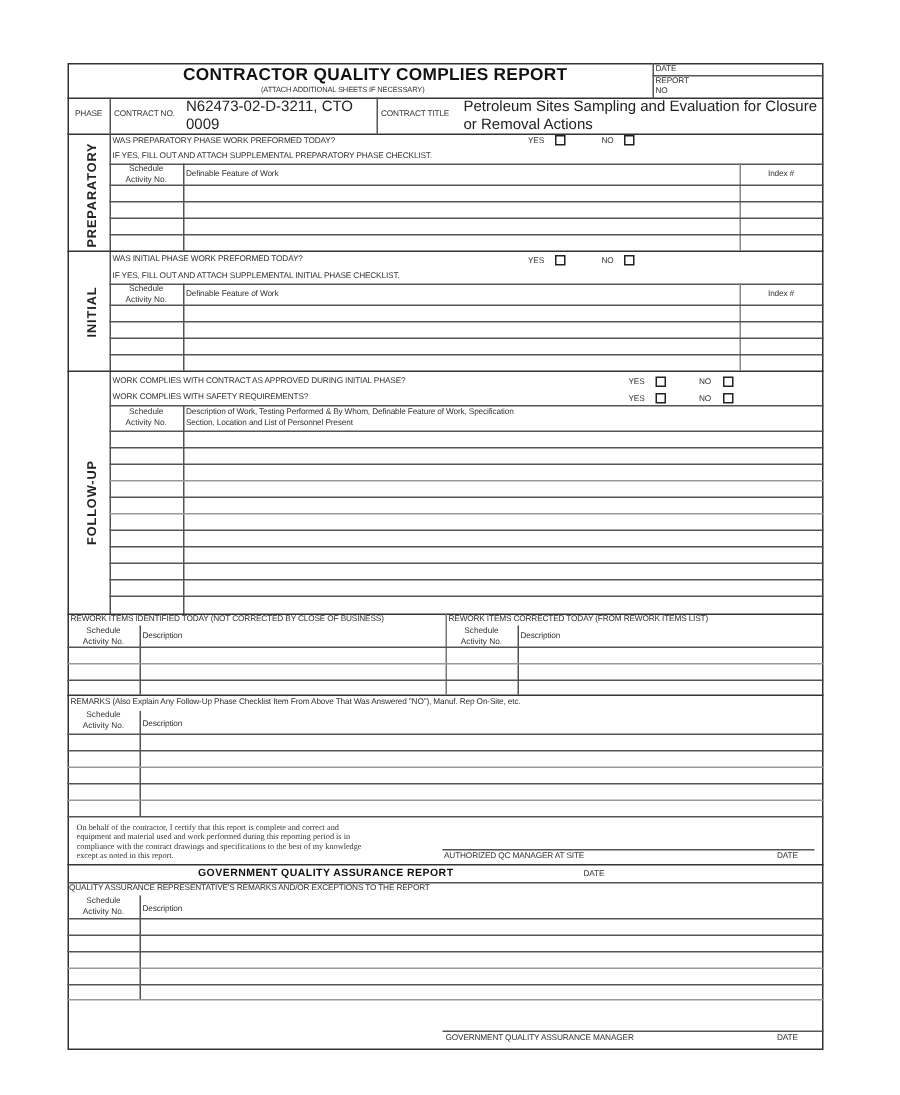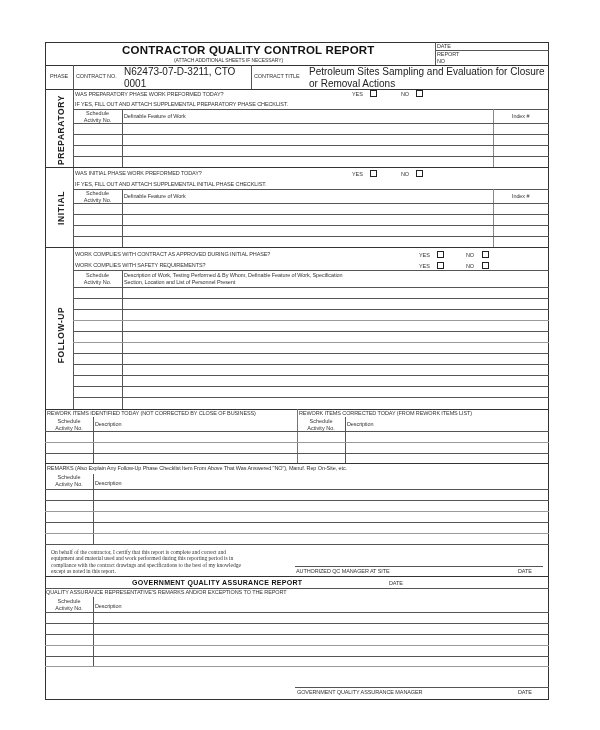--- a/index.html
+++ b/index.html
@@ -16,37 +16,37 @@
   .big{font-size:10px;line-height:12px;color:#222;}
   .cb{position:absolute;width:7px;height:7px;border:1px solid #222;box-sizing:border-box;background:#fff;}
   .vert{position:absolute;font-weight:bold;font-size:8.5px;letter-spacing:0.6px;white-space:nowrap;transform:rotate(-90deg);transform-origin:center center;color:#222;}
   .serif{font-family:"Liberation Serif",serif;font-size:5.5px;line-height:6.3px;color:#333;}
 </style>
 </head>
 <body>
 
 <div class="frame"></div>
 
-<div class="abs title" style="left:122px;top:44px;">CONTRACTOR QUALITY CONTROL REPORT</div>
+<div class="abs title" style="left:122px;top:44px;">CONTRACTOR QUALITY COMPLIES REPORT</div>
 <div class="abs tiny" style="left:174px;top:57px;font-size:5px;">(ATTACH ADDITIONAL SHEETS IF NECESSARY)</div>
 
 <div class="vl" style="left:435px;top:42px;height:23px;"></div>
 <div class="hl" style="left:435px;top:50px;width:114px;"></div>
 <div class="abs tiny" style="left:437px;top:43px;">DATE</div>
 <div class="abs" style="left:460px;top:43px;width:86px;height:7px;"></div>
 <div class="abs tiny" style="left:437px;top:51px;">REPORT</div>
 <div class="abs tiny" style="left:437px;top:58px;">NO</div>
 <div class="abs" style="left:460px;top:51px;width:86px;height:13px;"></div>
 
 <div class="hl thick" style="left:45px;top:65px;width:504px;"></div>
 
 <div class="abs tiny" style="left:50px;top:73px;">PHASE</div>
 <div class="vl" style="left:73px;top:65px;height:24px;"></div>
 <div class="abs tiny" style="left:76px;top:73px;">CONTRACT NO.</div>
-<div class="abs big" style="left:124px;top:66px;width:126px;">N62473-07-D-3211, CTO 0001</div>
+<div class="abs big" style="left:124px;top:66px;width:126px;">N62473-02-D-3211, CTO 0009</div>
 <div class="vl" style="left:251px;top:65px;height:24px;"></div>
 <div class="abs tiny" style="left:254px;top:73px;">CONTRACT TITLE</div>
 <div class="abs big" style="left:309px;top:66px;width:238px;">Petroleum Sites Sampling and Evaluation for Closure or Removal Actions</div>
 
 <div class="hl thick" style="left:45px;top:89px;width:504px;"></div>
 
 <div class="vl" style="left:73px;top:89px;height:321px;"></div>
 <div class="vert" style="left:16px;top:125px;width:90px;text-align:center;">PREPARATORY</div>
 
 <div class="abs tiny" style="left:75px;top:91px;">WAS PREPARATORY PHASE WORK PREFORMED TODAY?</div>

